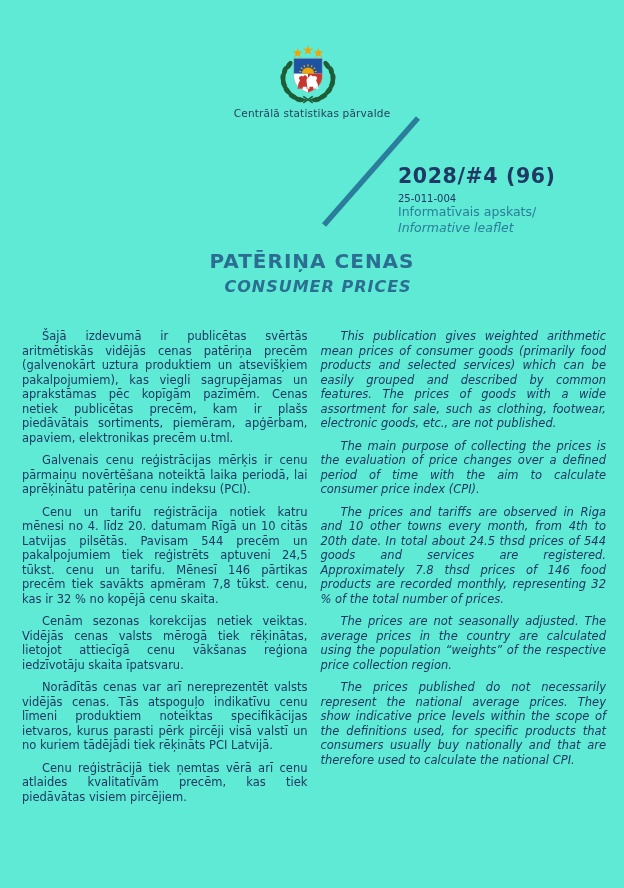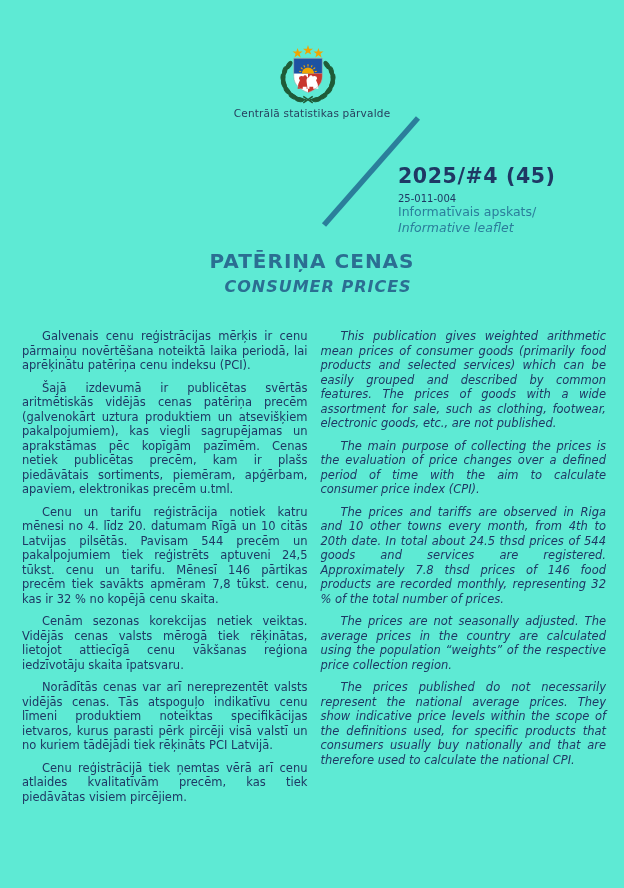--- a/index.html
+++ b/index.html
@@ -116,35 +116,35 @@
     </svg>
   </div>
 
   <div class="org-name">Centrālā statistikas pārvalde</div>
 
   <svg class="slash" width="106" height="118" viewBox="0 0 106 118">
     <line x1="6" y1="112" x2="100" y2="5" stroke="#2B7E9B" stroke-width="5.5"></line>
   </svg>
 
   <div class="issue-block">
-    <div class="issue-number">2025/#4 (45)</div>
+    <div class="issue-number">2028/#4 (96)</div>
     <div class="issue-code">25-011-004</div>
     <div class="type-lv">Informatīvais apskats/</div>
     <div class="type-en">Informative leaflet</div>
   </div>
 
   <div class="title-block">
     <div class="title-lv">PATĒRIŅA CENAS</div>
     <div class="title-en">CONSUMER PRICES</div>
   </div>
 
   <div class="columns">
     <div class="col col-lv">
+      <p>Šajā izdevumā ir publicētas svērtās aritmētiskās vidējās cenas patēriņa precēm (galvenokārt uztura produktiem un atsevišķiem pakalpojumiem), kas viegli sagrupējamas un aprakstāmas pēc kopīgām pazīmēm. Cenas netiek publicētas precēm, kam ir plašs piedāvātais sortiments, piemēram, apģērbam, apaviem, elektronikas precēm u.tml.</p>
       <p>Galvenais cenu reģistrācijas mērķis ir cenu pārmaiņu novērtēšana noteiktā laika periodā, lai aprēķinātu patēriņa cenu indeksu (PCI).</p>
-      <p>Šajā izdevumā ir publicētas svērtās aritmētiskās vidējās cenas patēriņa precēm (galvenokārt uztura produktiem un atsevišķiem pakalpojumiem), kas viegli sagrupējamas un aprakstāmas pēc kopīgām pazīmēm. Cenas netiek publicētas precēm, kam ir plašs piedāvātais sortiments, piemēram, apģērbam, apaviem, elektronikas precēm u.tml.</p>
       <p>Cenu un tarifu reģistrācija notiek katru mēnesi no 4. līdz 20. datumam Rīgā un 10 citās Latvijas pilsētās. Pavisam 544 precēm un pakalpojumiem tiek reģistrēts aptuveni 24,5 tūkst. cenu un tarifu. Mēnesī 146 pārtikas precēm tiek savākts apmēram 7,8 tūkst. cenu, kas ir 32 % no kopējā cenu skaita.</p>
       <p>Cenām sezonas korekcijas netiek veiktas. Vidējās cenas valsts mērogā tiek rēķinātas, lietojot attiecīgā cenu vākšanas reģiona iedzīvotāju skaita īpatsvaru.</p>
       <p>Norādītās cenas var arī nereprezentēt valsts vidējās cenas. Tās atspoguļo indikatīvu cenu līmeni produktiem noteiktas specifikācijas ietvaros, kurus parasti pērk pircēji visā valstī un no kuriem tādējādi tiek rēķināts PCI Latvijā.</p>
       <p>Cenu reģistrācijā tiek ņemtas vērā arī cenu atlaides kvalitatīvām precēm, kas tiek piedāvātas visiem pircējiem.</p>
     </div>
     <div class="col col-en">
       <p>This publication gives weighted arithmetic mean prices of consumer goods (primarily food products and selected services) which can be easily grouped and described by common features. The prices of goods with a wide assortment for sale, such as clothing, footwear, electronic goods, etc., are not published.</p>
       <p>The main purpose of collecting the prices is the evaluation of price changes over a defined period of time with the aim to calculate consumer price index (CPI).</p>
       <p>The prices and tariffs are observed in Riga and 10 other towns every month, from 4th to 20th date. In total about 24.5 thsd prices of 544 goods and services are registered. Approximately 7.8 thsd prices of 146 food products are recorded monthly, representing 32 % of the total number of prices.</p>
       <p>The prices are not seasonally adjusted. The average prices in the country are calculated using the population “weights” of the respective price collection region.</p>

